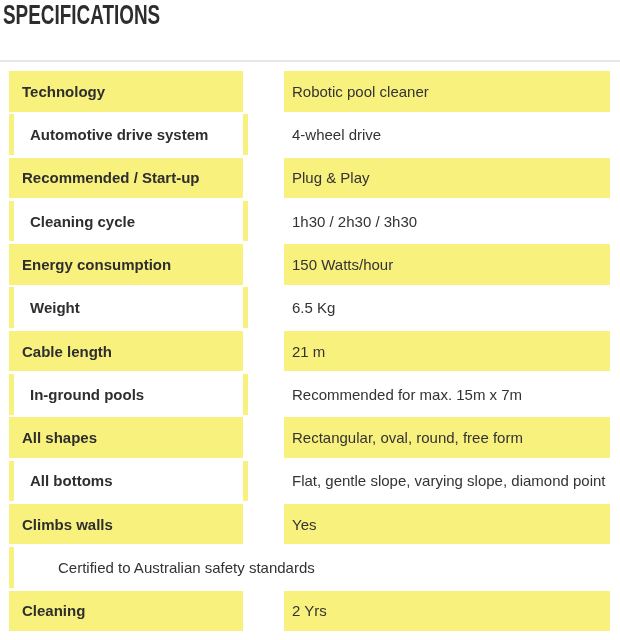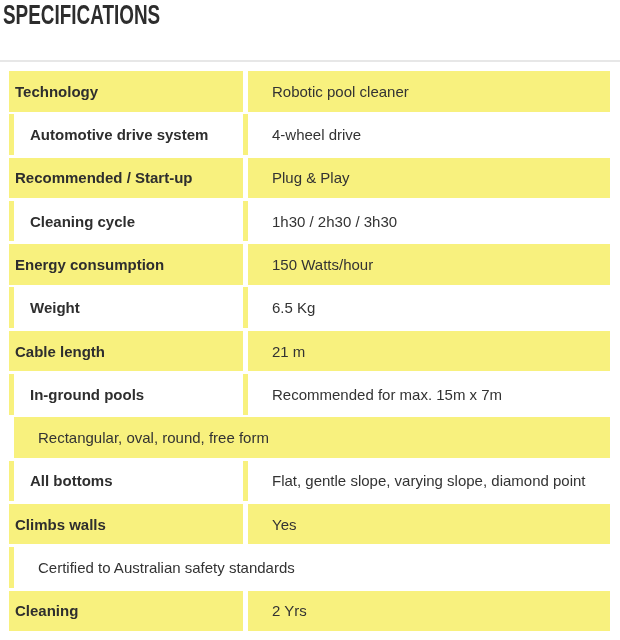--- a/index.html
+++ b/index.html
@@ -59,30 +59,31 @@
   }
   .cell {
     display: flex;
     align-items: center;
   }
   .cell.label {
     width: 234px;
     flex: 0 0 234px;
     font-weight: bold;
     color: var(--label-color, #2e2e2e);
-    padding-left: 6px;
+    padding-left: 13px;
   }
   .col-divider {
     width: 5px;
     flex: 0 0 5px;
   }
   .cell.value {
     flex: 1 1 auto;
     color: var(--value-color, #333333);
-    padding-left: 24px;
+    padding-left: 8px;
+    margin-left: 36px;
   }
   .row.yellow .cell { background: var(--yellow, #f8f17e); }
   .row.yellow .col-divider { background: #ffffff; }
   .row.white .cell { background: #ffffff; }
   .row.white .col-divider { background: var(--yellow, #f8f17e); }
   .row.white .cell.label {
     border-left: 5px solid var(--yellow, #f8f17e);
     padding-left: 16px;
   }
 </style>
@@ -137,20 +138,21 @@
     <div class="cell value">21 m</div>
   </div>
 
   <div class="row white">
     <div class="cell label">In-ground pools</div>
     <div class="col-divider"></div>
     <div class="cell value">Recommended for max. 15m x 7m</div>
   </div>
 
   <div class="row yellow">
+    <div class="cell label">All shapes</div>
     <div class="col-divider"></div>
     <div class="cell value">Rectangular, oval, round, free form</div>
   </div>
 
   <div class="row white">
     <div class="cell label">All bottoms</div>
     <div class="col-divider"></div>
     <div class="cell value">Flat, gentle slope, varying slope, diamond point</div>
   </div>
 

